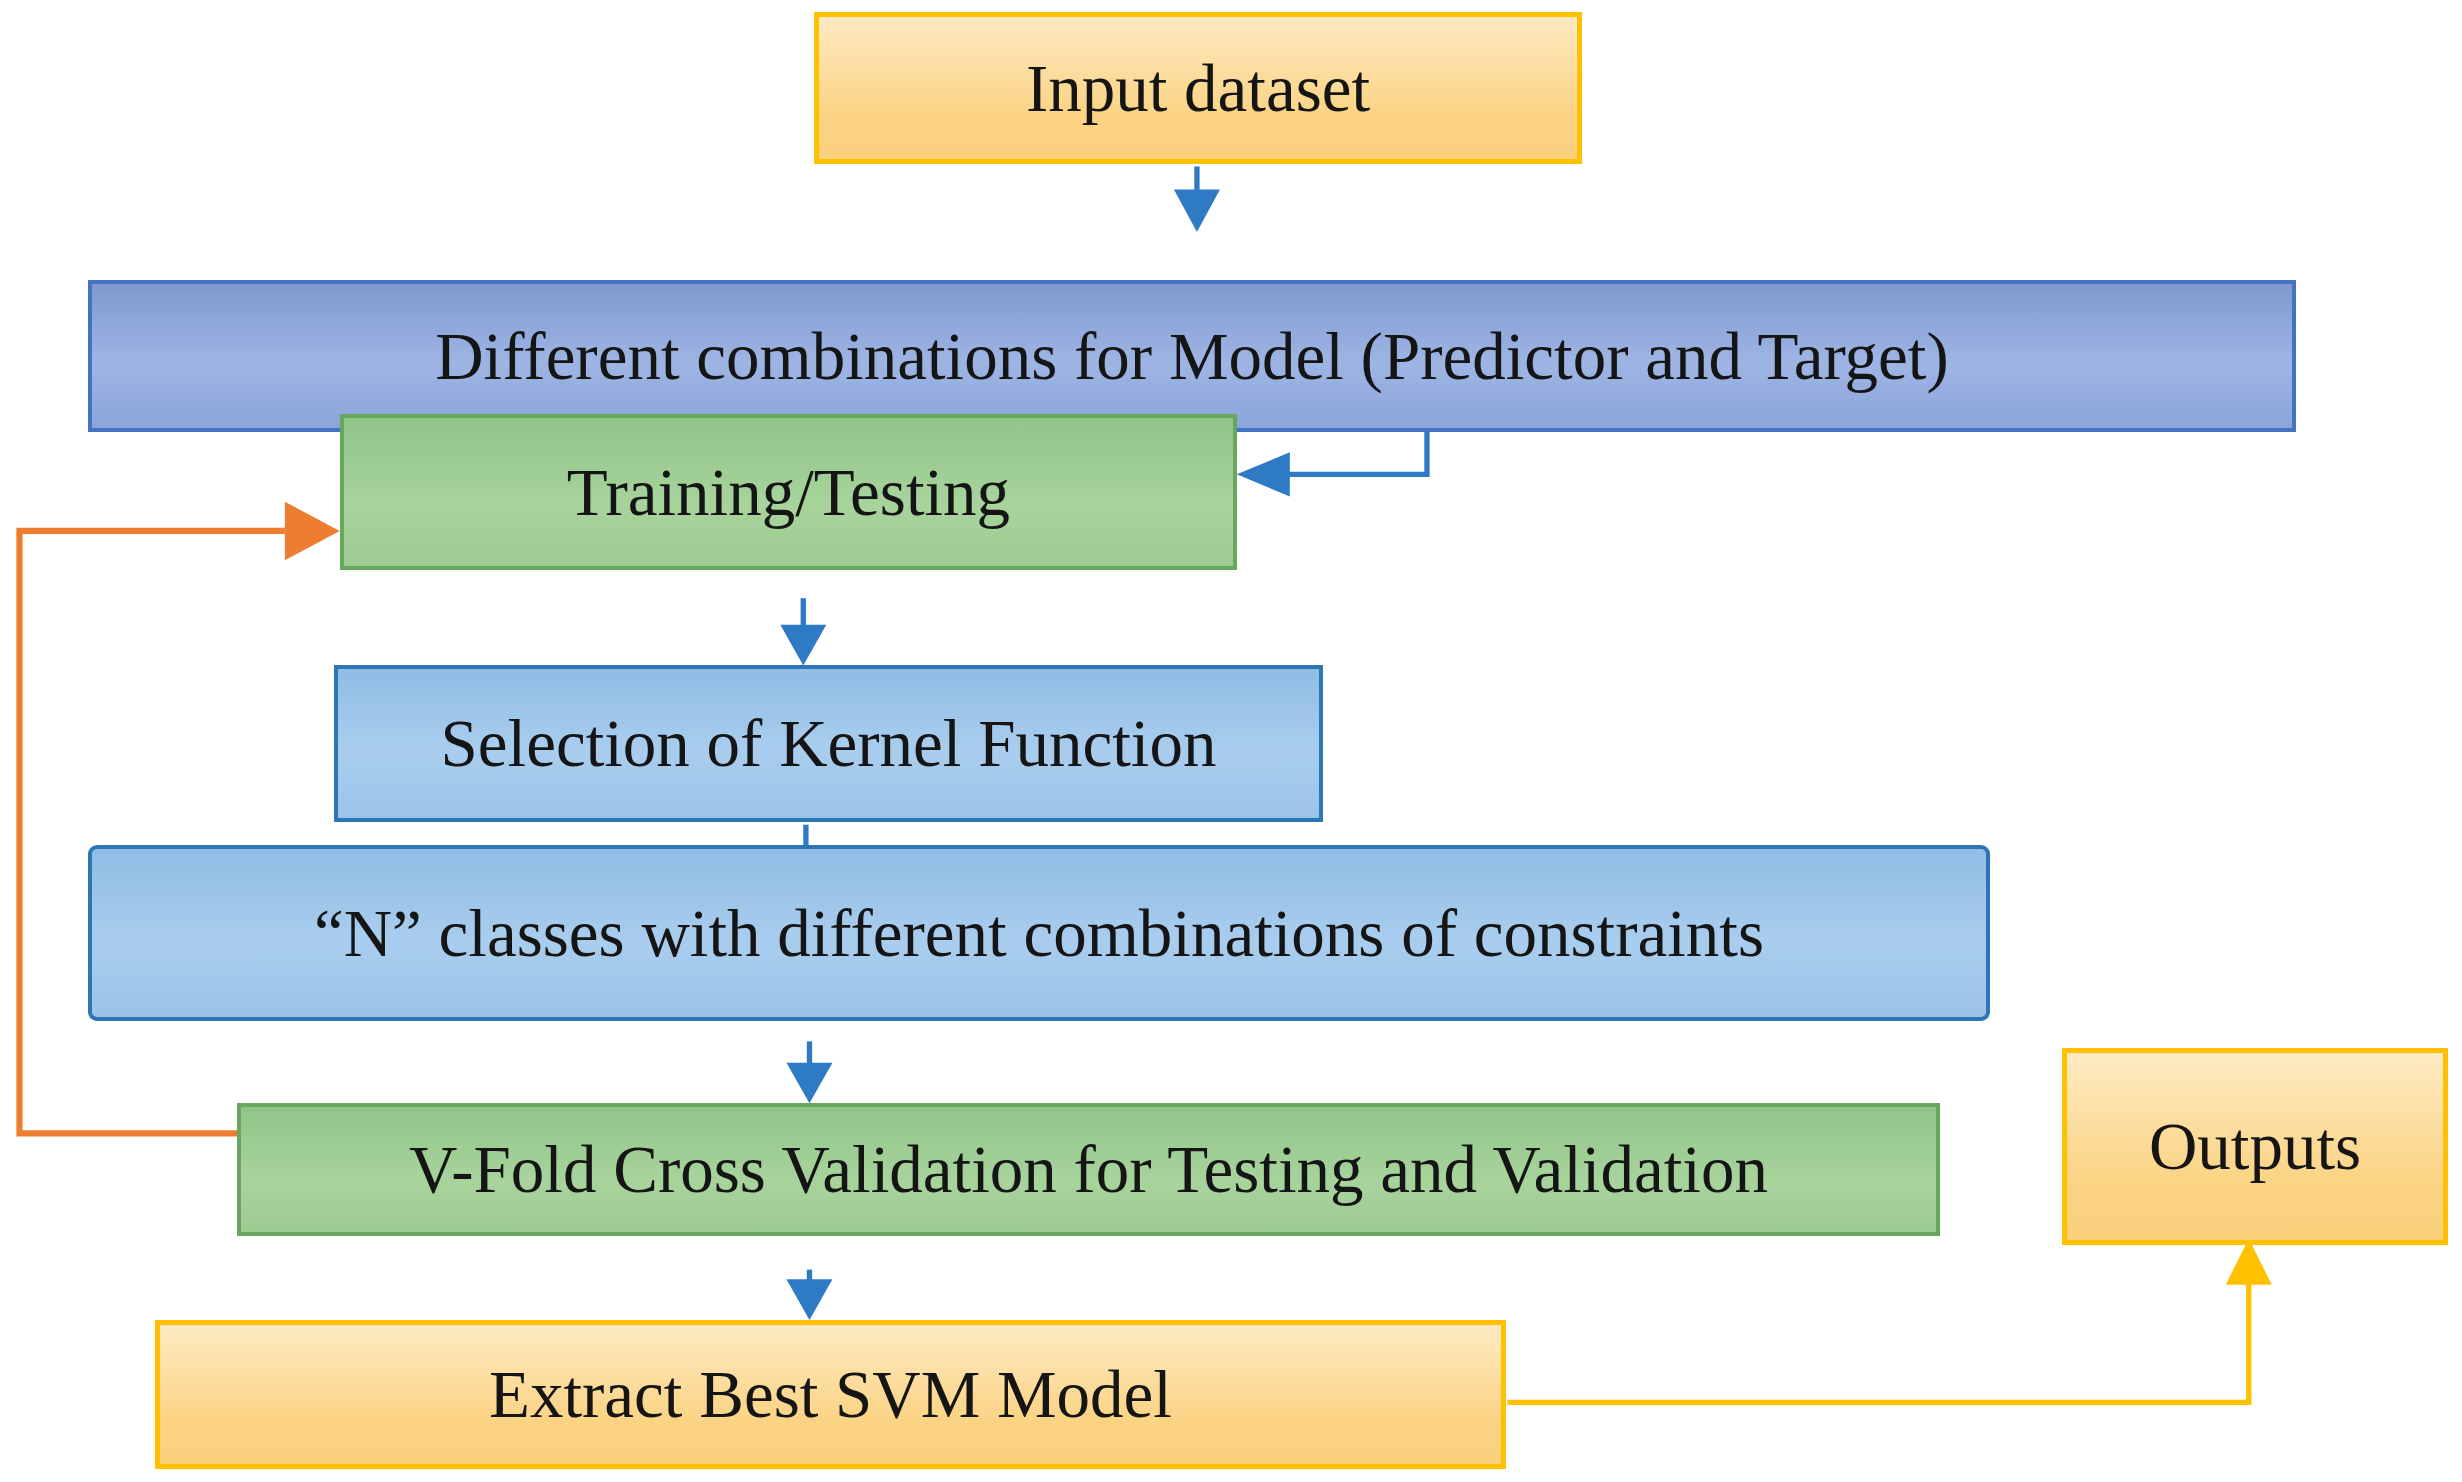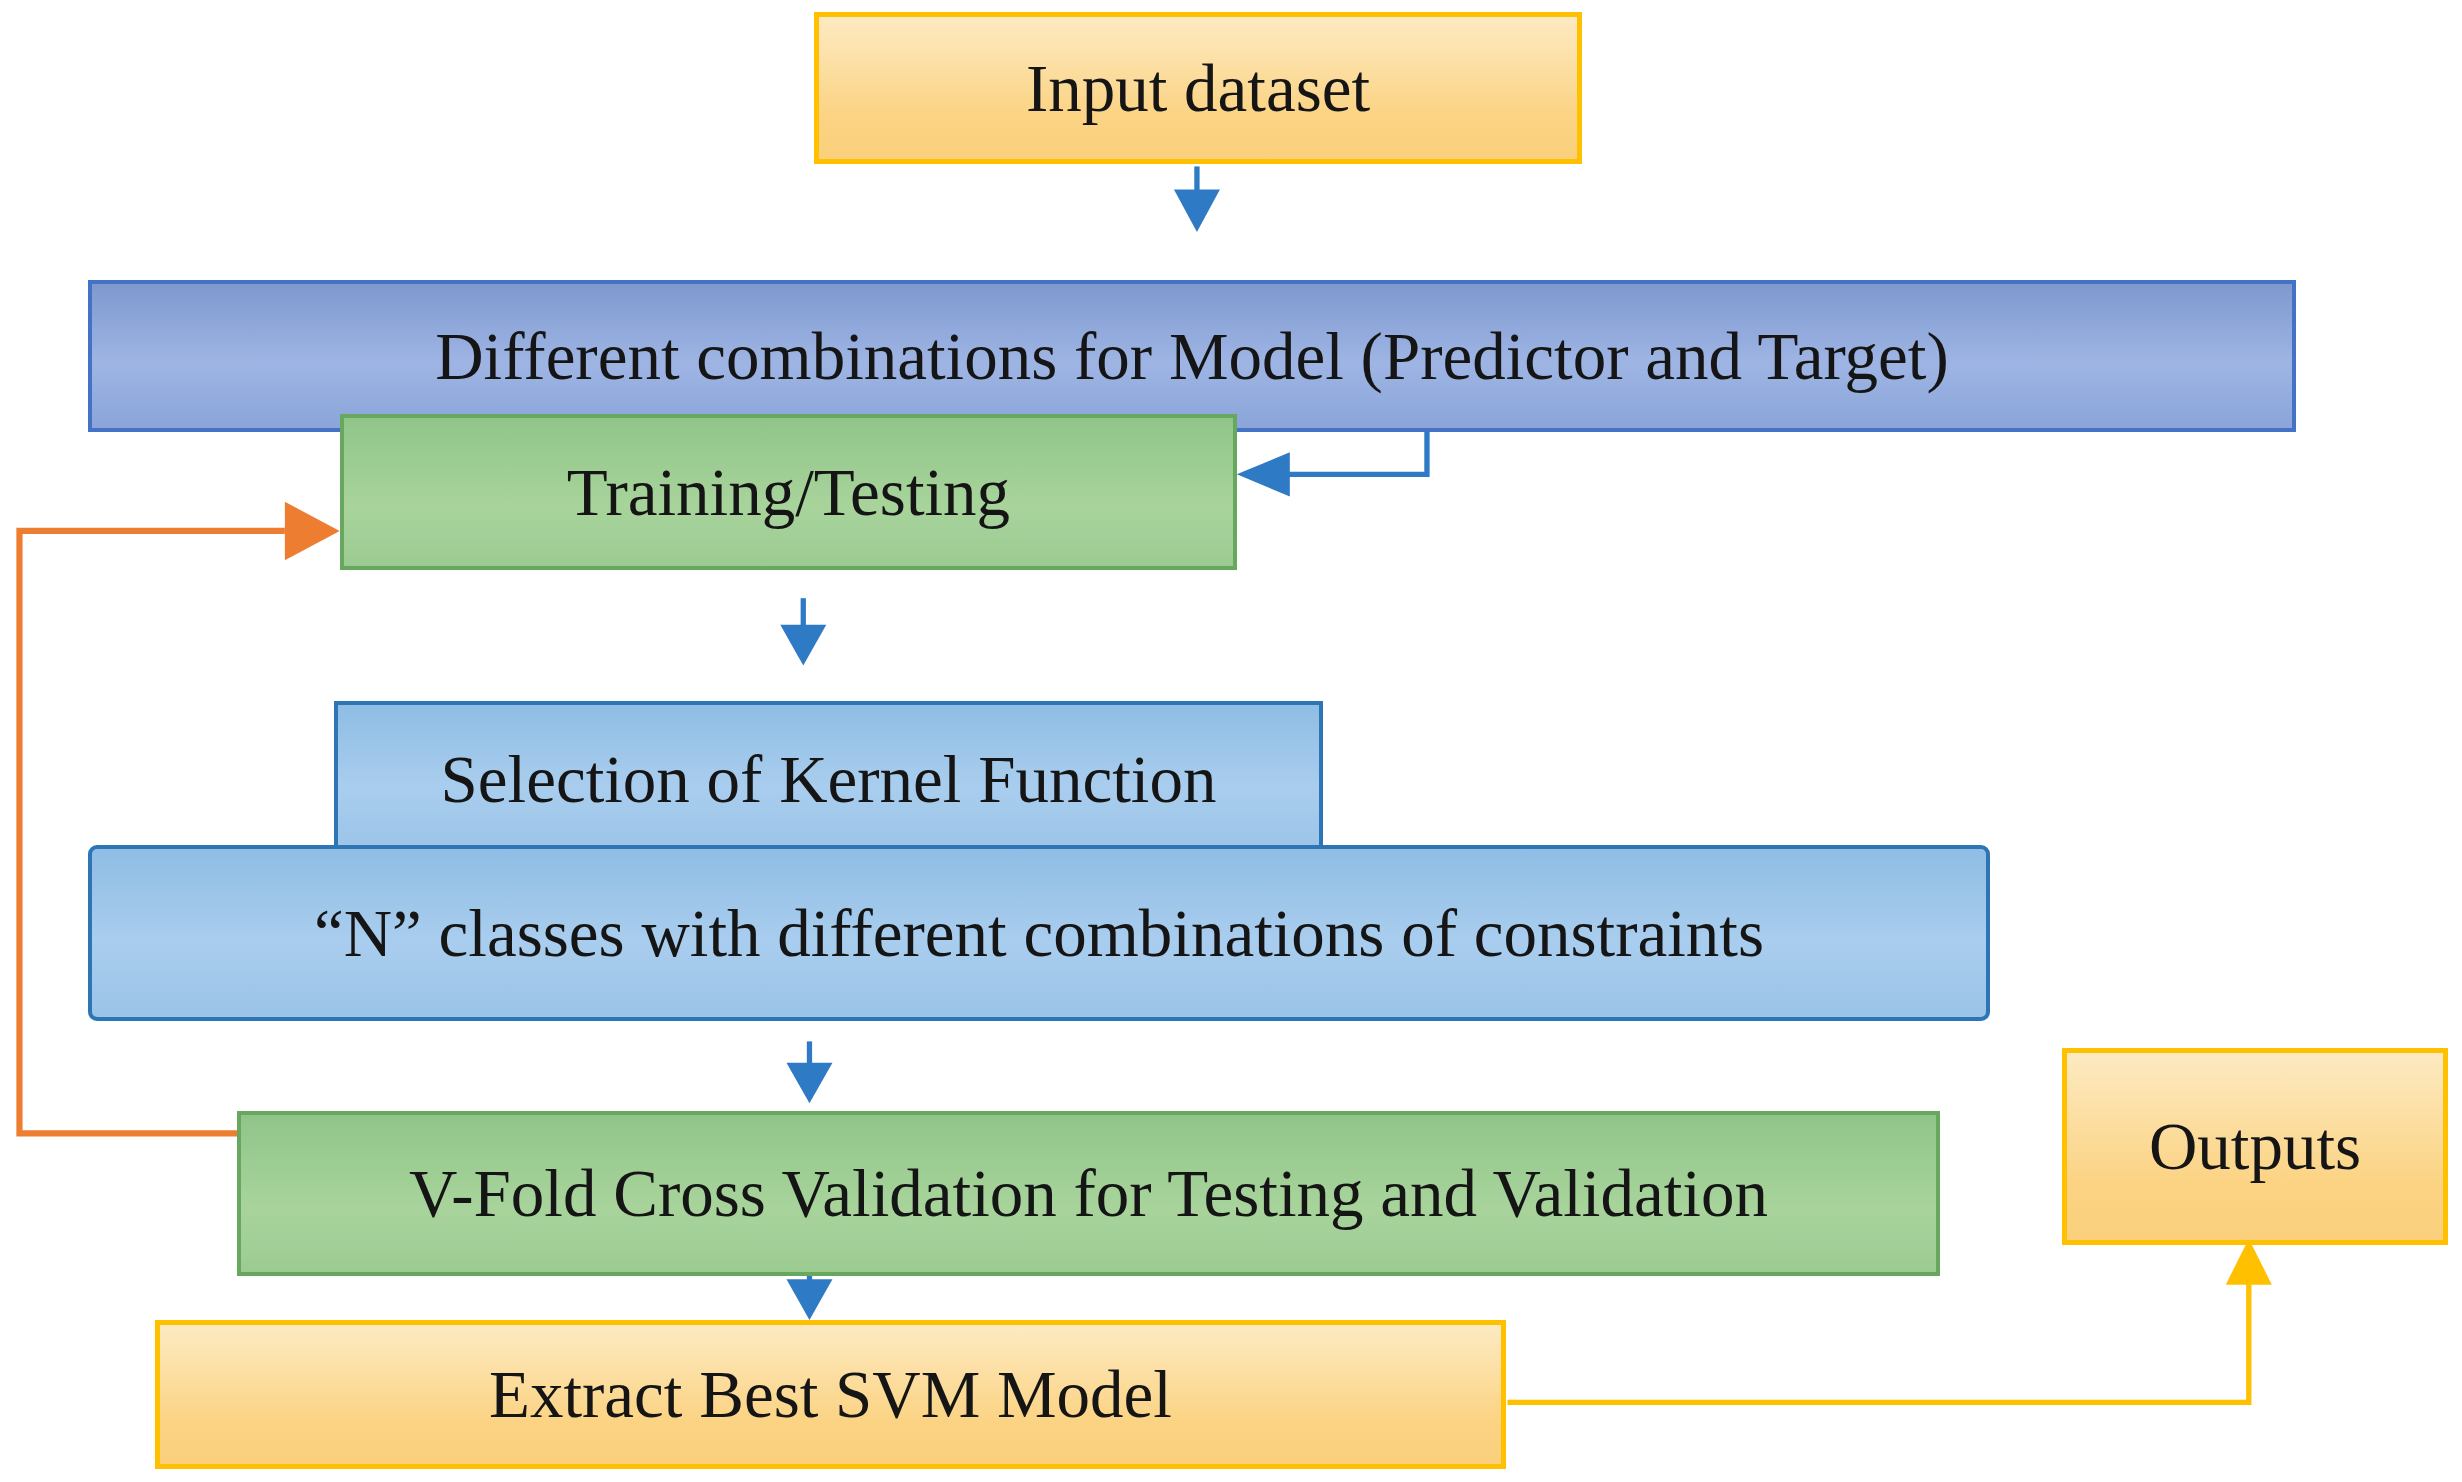--- a/index.html
+++ b/index.html
@@ -106,29 +106,29 @@
   </div>
 
   <div class="node node--blue" style="left:88px; top:232px; width:2208px; height:152px;margin-top:48px;">
     <span class="label">Different combinations for Model (Predictor and Target)</span>
   </div>
 
   <div class="node node--green" style="left:340px; top:414px; width:897px; height:156px;">
     <span class="label">Training/Testing</span>
   </div>
 
-  <div class="node node--lightblue" style="left:334px; top:665px; width:989px; height:157px;margin-top:36px;">
+  <div class="node node--lightblue" style="left:334px; top:665px; width:989px; height:157px;">
     <span class="label">Selection of Kernel Function</span>
   </div>
 
   <div class="node node--lightblue" style="left:88px; top:845px; width:1902px; height:176px;border-radius:9px;">
     <span class="label">“N” classes with different combinations of constraints</span>
   </div>
 
-  <div class="node node--green" style="left:237px; top:1103px; width:1703px; height:165px;margin-top:8px;">
+  <div class="node node--green" style="left:237px; top:1103px; width:1703px; height:133px;">
     <span class="label">V-Fold Cross Validation for Testing and Validation</span>
   </div>
 
   <div class="node node--yellow" style="left:155px; top:1320px; width:1351px; height:149px;text-align:center;">
     <span class="label">Extract Best SVM Model</span>
   </div>
 
   <div class="node node--yellow" style="left:2062px; top:1048px; width:386px; height:197px;">
     <span class="label">Outputs</span>
   </div>

